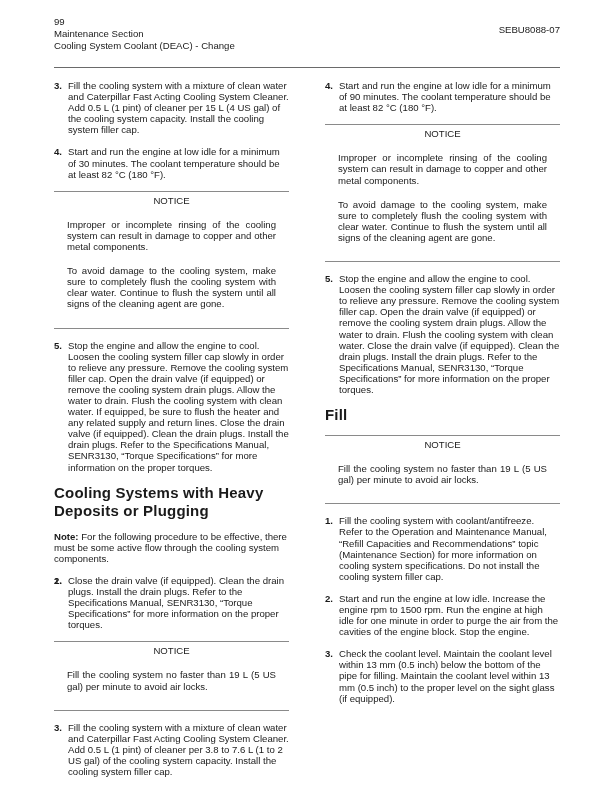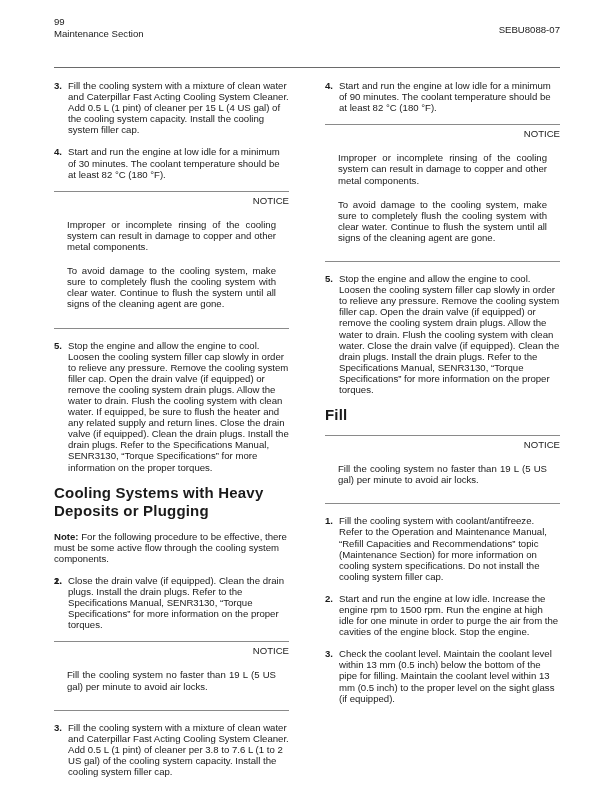--- a/index.html
+++ b/index.html
@@ -9,33 +9,34 @@
     }
     .header { position: absolute; left: 54px; top: 16px; width: 506px; font-size: 9.6px; line-height: 12px; }
     .header .docnum { position: absolute; right: 0; top: 8px; }
     .header-rule { position: absolute; left: 54px; top: 67px; width: 506px; height: 0; border-top: 1px solid #6a6a6a; }
     .col { position: absolute; top: 80px; width: 235px; font-size: 9.6px; line-height: 11.1px; }
     .col.left { left: 54px; }
     .col.right { left: 325px; }
     .step { position: relative; padding-left: 14px; margin-bottom: 11px; }
     .step .num { position: absolute; left: 0; top: 0; font-weight: bold; }
     .notice { border-top: 1px solid #8a8a8a; border-bottom: 1px solid #8a8a8a; padding: 3px 0 5px 0; margin: 0 0 11px 0; text-align: justify; }
-    .notice .title { text-align: right; }
+    .notice .title { text-align: center; }
     .notice p { margin: 13px; }
     .notice p + p { margin-top: 11px; }
     h2 { font-size: 15px; line-height: 18px; font-weight: bold; margin: 6px 0 11px 0; letter-spacing: 0.2px; }
     .note { margin: 0 0 11px 0; }
     .note b { font-weight: bold; }
   </style>
 </head>
 <body>
 
 <div class="header">
   <div>99</div>
   <div>Maintenance Section</div>
+  <div>Cooling System Coolant (DEAC) - Change</div>
   <div class="docnum">SEBU8088-07</div>
 </div>
 <div class="header-rule"></div>
 
 <div class="col left">
   <div class="step">
     <span class="num">3.</span>
     <span>Fill the cooling system with a mixture of clean water and Caterpillar Fast Acting Cooling System Cleaner. Add 0.5 L (1 pint) of cleaner per 15 L (4 US gal) of the cooling system capacity. Install the cooling system filler cap.</span>
   </div>
   <div class="step">

